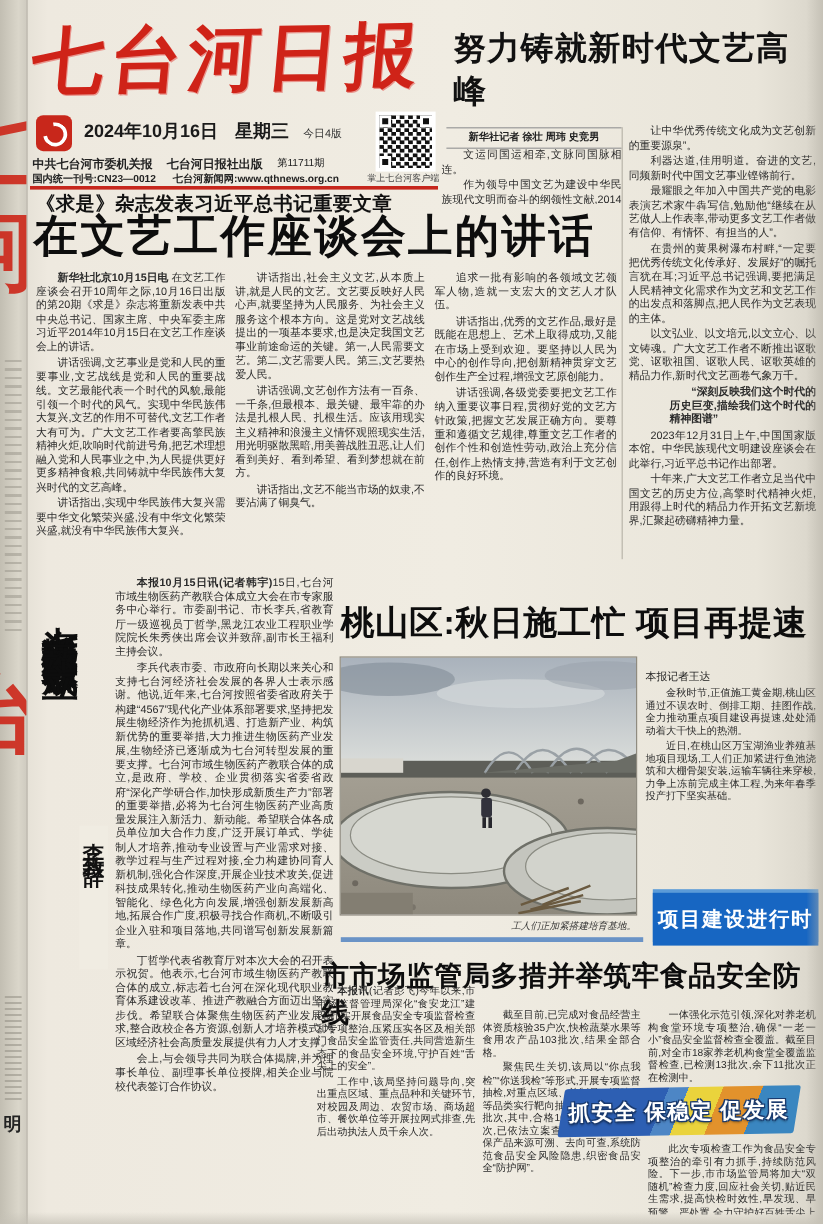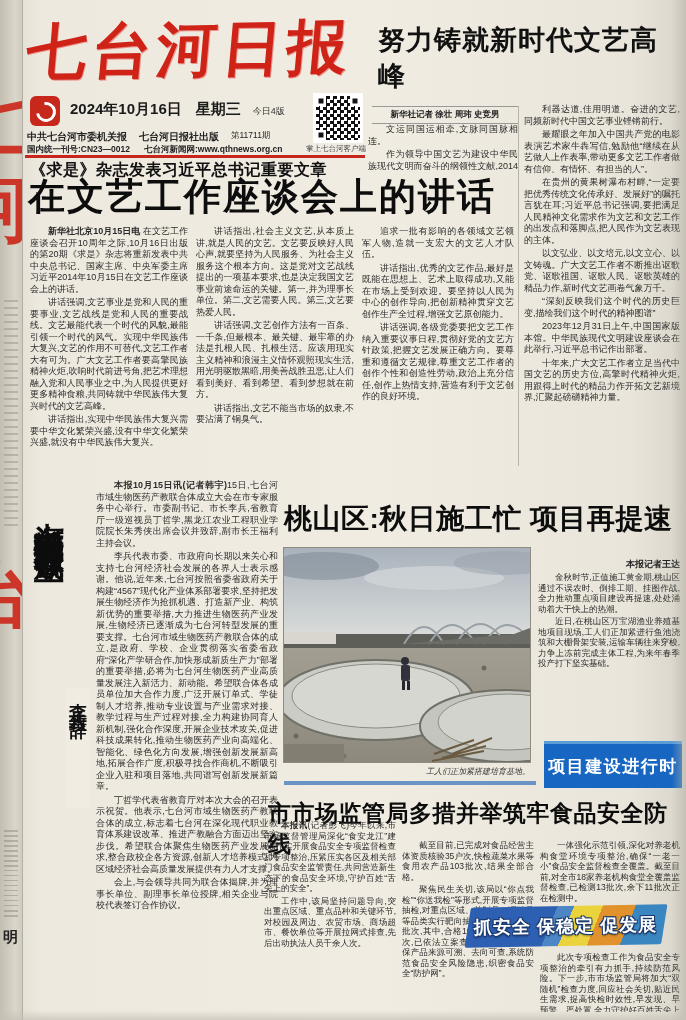--- a/index.html
+++ b/index.html
@@ -39,21 +39,21 @@
         repeating-conic-gradient(#111 0 25%,#fff 0 50%);background-size:7px 7px;
         outline:2px solid #fff;box-shadow:0 0 0 3px #fff;}
   .qr i{position:absolute;width:10px;height:10px;background:#111;box-shadow:inset 0 0 0 2.5px #fff,inset 0 0 0 5px #111;}
   .qr .m1{left:0;top:0;} .qr .m2{right:0;top:0;} .qr .m3{left:0;bottom:0;}
   .qr-cap{left:306px;top:144px;font-size:7.5px;color:#444;}
   .red-rule{left:25px;top:155px;width:340px;height:3px;background:#c6261c;}
 
   
   .col{position:absolute;overflow:hidden;font-size:9px;line-height:11.5px;color:#2b2b2b;text-align:justify;}
   .col p{margin:0 0 2px;text-indent:2em;}
-  .col p.bold{font-weight:normal;}
+  .col p.bold{font-weight:bold;margin-left:34px;}
   .col.small{font-size:8.5px;line-height:10.5px;}
   .vrule{position:absolute;width:1px;background:#b9b5aa;}
 
   
   .tr-headline{left:378px;top:22px;width:300px;font-size:27px;font-weight:900;color:#111;
         letter-spacing:1px;font-family:"Liberation Sans",sans-serif;}
   .tr-subtitle{left:366px;top:58px;width:316px;font-family:"DejaVu Serif",serif;font-weight:bold;
         font-size:19px;line-height:23px;color:#111;text-indent:2em;}
   .tr-byline{left:372px;top:106px;width:146px;text-align:center;font-size:8.5px;font-weight:bold;color:#222;
         border-top:1px solid #999;border-bottom:1px solid #999;padding:2px 0;}
@@ -68,21 +68,21 @@
         font-size:30px;font-weight:900;color:#0d0d0d;letter-spacing:2px;line-height:36px;}
   .bio-sub{left:66px;top:688px;height:120px;writing-mode:vertical-rl;text-orientation:upright;
         font-size:18px;font-weight:bold;color:#111;letter-spacing:6px;background:#f0ece2;}
 
   
   .tao-headline{left:284px;top:500px;width:400px;font-size:28px;font-weight:900;color:#0d0d0d;letter-spacing:.5px;}
   .photo{left:284px;top:548px;width:246px;height:214px;background:#b9bec3;outline:1px solid #8f8b80;}
   .photo svg{display:block;}
   .photo-cap{left:284px;top:766px;width:246px;text-align:right;font-size:8px;font-style:italic;color:#333;}
   .blue-rule{left:284px;top:781px;width:252px;height:4px;background:#6a93c6;}
-  .tao-byline{left:538px;top:558px;width:142px;text-align:right;font-size:9px;font-weight:bold;color:#222;}
+  .tao-byline{left:538px;top:558px;width:142px;text-align:left;font-size:9px;font-weight:normal;color:#222;}
   .blue-box{left:544px;top:744px;width:138px;height:44px;background:#1766c2;display:flex;
         align-items:center;justify-content:center;box-shadow:0 -3px 0 #5b9bd8;}
   .blue-box span{color:#fff;font-size:17px;font-weight:900;letter-spacing:1.5px;}
 
   
   .mkt-headline{left:268px;top:798px;width:410px;font-size:23px;font-weight:900;color:#0d0d0d;letter-spacing:.5px;}
 
   
   .banner{left:468px;top:906px;width:196px;height:40px;transform:skewX(-10deg) rotate(-1deg);
         background:linear-gradient(104deg,#2d5fb3 0 42%,#4d86c5 42% 50%,#ead33c 50% 64%,#e2922c 64% 80%,#3a86c0 80% 100%);
@@ -130,39 +130,40 @@
   <div class="abs qr-cap">掌上七台河客户端</div>
   <div class="abs red-rule"></div>
 
   <div class="abs tr-headline noi">努力铸就新时代文艺高峰</div>
   <div class="abs tr-byline">新华社记者 徐壮 周玮 史竞男</div>
   <div class="col" style="left:368px;top:124px;width:150px;height:46px;">
       <p>文运同国运相牵,文脉同国脉相连。</p>
       <p>作为领导中国文艺为建设中华民族现代文明而奋斗的纲领性文献,2014年10月15日习近平总书记在文艺工作座谈会上发表重要讲话,大幕拉开中国特色社会主义文艺繁荣发展的历史条件下,一系列重大判断指引方向。</p>
     </div>
   <div class="col" style="left:524px;top:104px;width:156px;height:366px;">
+      <p>让中华优秀传统文化成为文艺创新的重要源泉”。</p>
       <p>利器达道,佳用明道。奋进的文艺,同频新时代中国文艺事业铿锵前行。</p>
       <p>最耀眼之年加入中国共产党的电影表演艺术家牛犇写信,勉励他“继续在从艺做人上作表率,带动更多文艺工作者做有信仰、有情怀、有担当的人”。</p>
       <p>在贵州的黄果树瀑布村畔,“一定要把优秀传统文化传承好、发展好”的嘱托言犹在耳;习近平总书记强调,要把满足人民精神文化需求作为文艺和文艺工作的出发点和落脚点,把人民作为文艺表现的主体。</p>
       <p>以文弘业、以文培元,以文立心、以文铸魂。广大文艺工作者不断推出讴歌党、讴歌祖国、讴歌人民、讴歌英雄的精品力作,新时代文艺画卷气象万千。</p>
       <p class="bold">“深刻反映我们这个时代的历史巨变,描绘我们这个时代的精神图谱”</p>
       <p>2023年12月31日上午,中国国家版本馆。中华民族现代文明建设座谈会在此举行,习近平总书记作出部署。</p>
       <p>十年来,广大文艺工作者立足当代中国文艺的历史方位,高擎时代精神火炬,用跟得上时代的精品力作开拓文艺新境界,汇聚起磅礴精神力量。</p>
     </div>
   <div class="vrule" style="left:518px;top:106px;height:360px;"></div>
 
   <div class="abs lead-kicker noi">《求是》杂志发表习近平总书记重要文章</div>
   <div class="abs lead-headline noi">在文艺工作座谈会上的讲话</div>
   <div class="col" style="left:30px;top:226px;width:158px;height:246px;">
       <p><b>新华社北京10月15日电</b> 在文艺工作座谈会召开10周年之际,10月16日出版的第20期《求是》杂志将重新发表中共中央总书记、国家主席、中央军委主席习近平2014年10月15日在文艺工作座谈会上的讲话。</p>
       <p>讲话强调,文艺事业是党和人民的重要事业,文艺战线是党和人民的重要战线。文艺最能代表一个时代的风貌,最能引领一个时代的风气。实现中华民族伟大复兴,文艺的作用不可替代,文艺工作者大有可为。广大文艺工作者要高擎民族精神火炬,吹响时代前进号角,把艺术理想融入党和人民事业之中,为人民提供更好更多精神食粮,共同铸就中华民族伟大复兴时代的文艺高峰。</p>
       <p>讲话指出,实现中华民族伟大复兴需要中华文化繁荣兴盛,没有中华文化繁荣兴盛,就没有中华民族伟大复兴。</p>
     </div>
   <div class="col" style="left:196px;top:226px;width:158px;height:246px;">
-      <p>讲话指出,社会主义文艺,从本质上讲,就是人民的文艺。文艺要反映好人民心声,就要坚持为人民服务、为社会主义服务这个根本方向。这是党对文艺战线提出的一项基本要求,也是决定我国文艺事业前途命运的关键。第一,并为理事长单位。第二,文艺需要人民。第三,文艺要热爱人民。</p>
+      <p>讲话指出,社会主义文艺,从本质上讲,就是人民的文艺。文艺要反映好人民心声,就要坚持为人民服务、为社会主义服务这个根本方向。这是党对文艺战线提出的一项基本要求,也是决定我国文艺事业前途命运的关键。第一,人民需要文艺。第二,文艺需要人民。第三,文艺要热爱人民。</p>
       <p>讲话强调,文艺创作方法有一百条、一千条,但最根本、最关键、最牢靠的办法是扎根人民、扎根生活。应该用现实主义精神和浪漫主义情怀观照现实生活,用光明驱散黑暗,用美善战胜丑恶,让人们看到美好、看到希望、看到梦想就在前方。</p>
       <p>讲话指出,文艺不能当市场的奴隶,不要沾满了铜臭气。</p>
     </div>
   <div class="col" style="left:362px;top:226px;width:152px;height:246px;">
       <p>追求一批有影响的各领域文艺领军人物,造就一支宏大的文艺人才队伍。</p>
       <p>讲话指出,优秀的文艺作品,最好是既能在思想上、艺术上取得成功,又能在市场上受到欢迎。要坚持以人民为中心的创作导向,把创新精神贯穿文艺创作生产全过程,增强文艺原创能力。</p>
       <p>讲话强调,各级党委要把文艺工作纳入重要议事日程,贯彻好党的文艺方针政策,把握文艺发展正确方向。要尊重和遵循文艺规律,尊重文艺工作者的创作个性和创造性劳动,政治上充分信任,创作上热情支持,营造有利于文艺创作的良好环境。</p>
     </div>
 
   <div class="abs bio-head noi">七台河市域生物医药产教联合体成立</div>

